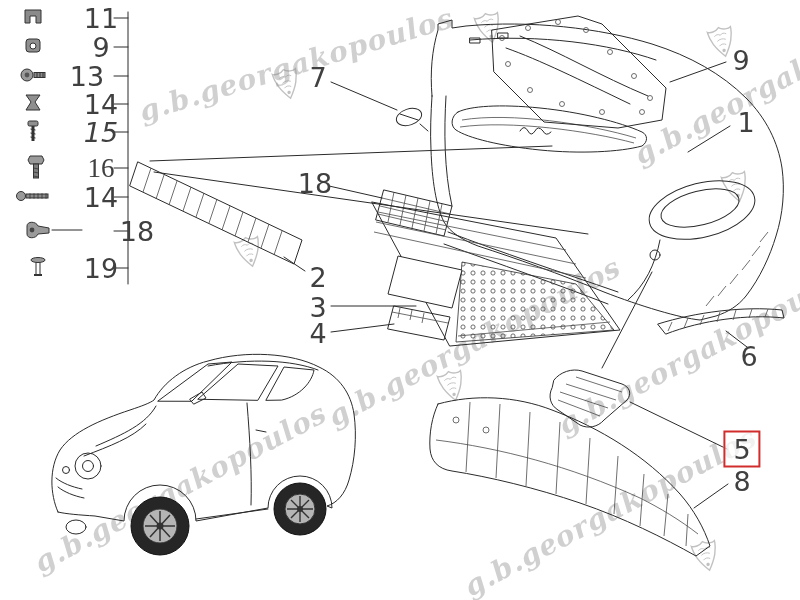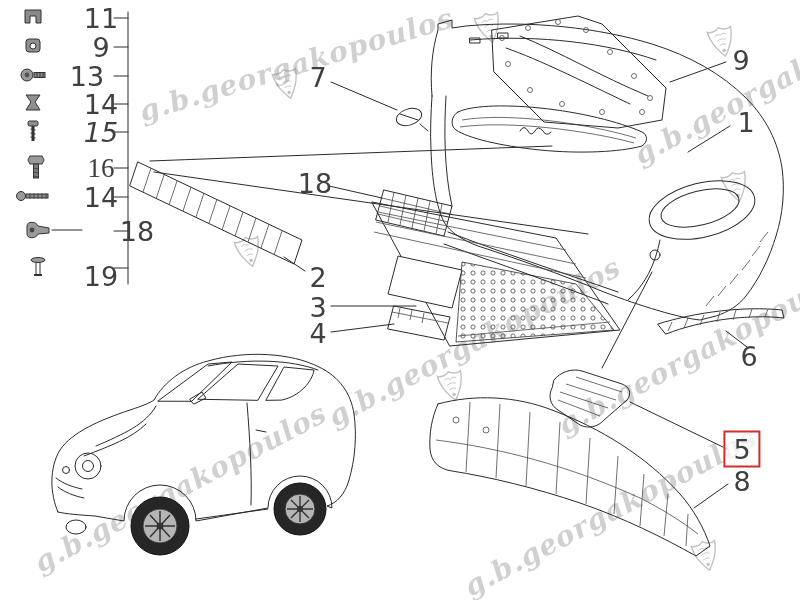--- a/index.html
+++ b/index.html
@@ -247,21 +247,21 @@
   <div class="labels">
 
     <div class="list-num" style="left:101px;top:18px;">11</div>
     <div class="list-num" style="left:101px;top:47px;">9</div>
     <div class="list-num" style="left:87px;top:76px;">13</div>
     <div class="list-num" style="left:101px;top:104px;">14</div>
     <div class="list-num" style="left:101px;top:132px;font-style:italic;">15</div>
     <div class="list-num" style="left:101px;top:168px;font-family:Liberation Serif, serif;">16</div>
     <div class="list-num" style="left:101px;top:197px;">14</div>
     <div class="list-num" style="left:101px;top:231px;margin-left:36px;">18</div>
-    <div class="list-num" style="left:101px;top:268px;margin-top:8px;">19</div>
+    <div class="list-num" style="left:101px;top:268px;">19</div>
 
     <div class="callout" style="left:746px;top:122px;">1</div>
     <div class="callout" style="left:318px;top:277px;">2</div>
     <div class="callout" style="left:318px;top:307px;">3</div>
     <div class="callout" style="left:318px;top:333px;">4</div>
     <div class="callout boxed" style="left:742px;top:449px;">5</div>
     <div class="callout" style="left:749px;top:356px;">6</div>
     <div class="callout" style="left:318px;top:77px;">7</div>
     <div class="callout" style="left:742px;top:481px;">8</div>
     <div class="callout" style="left:741px;top:60px;">9</div>

